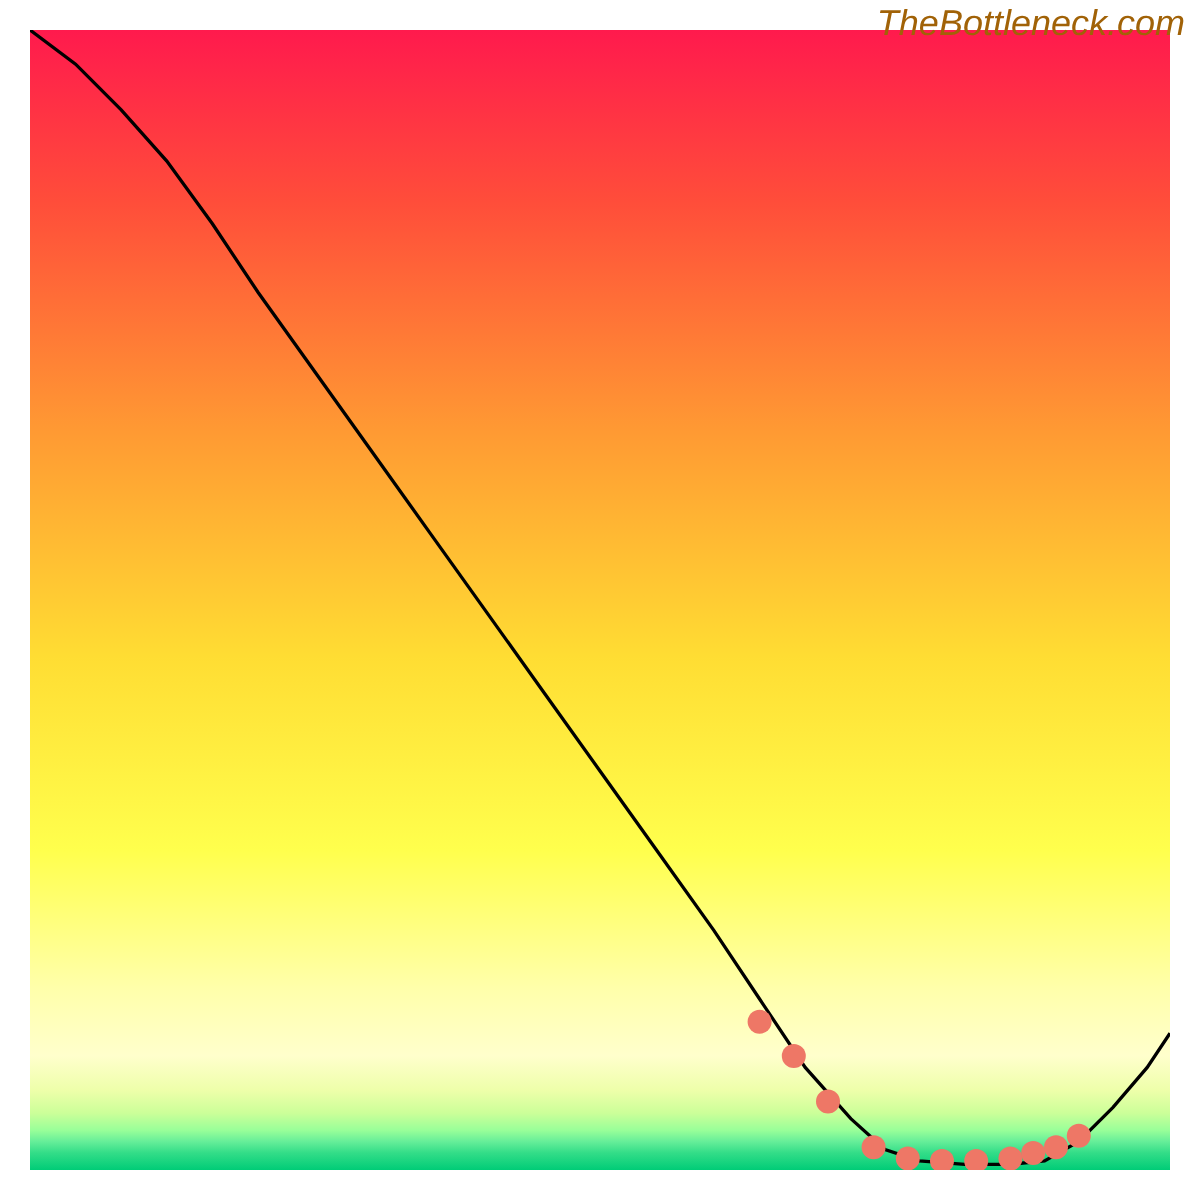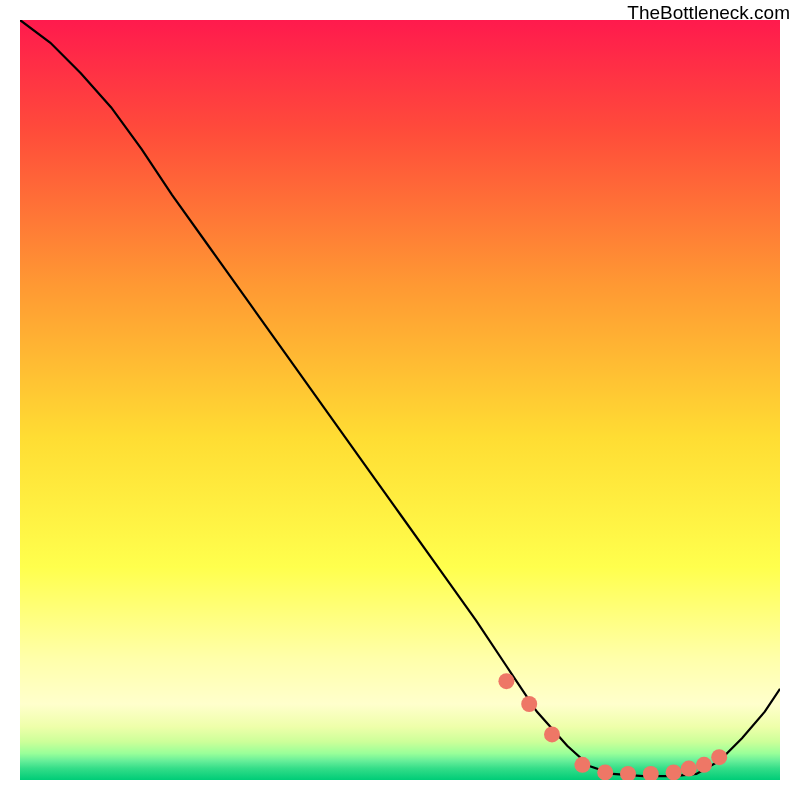--- a/index.html
+++ b/index.html
@@ -8,24 +8,25 @@
     height: 800px;
     background: #ffffff;
     position: relative;
     overflow: hidden;
     font-family: Arial, sans-serif;
   }
   .watermark {
     position: absolute;
     top: 2px;
     right: 10px;
-    font-size: 19px;
+    font-size: 24px;
     font-weight: 500;
-    color: #000000;
+    color: #a16207;
     z-index: 10;
+    font-style: italic;
   }
   .plot-area {
     position: absolute;
     left: 20px;
     top: 20px;
     width: 760px;
     height: 760px;
   }
   .gradient-bg {
     position: absolute;

